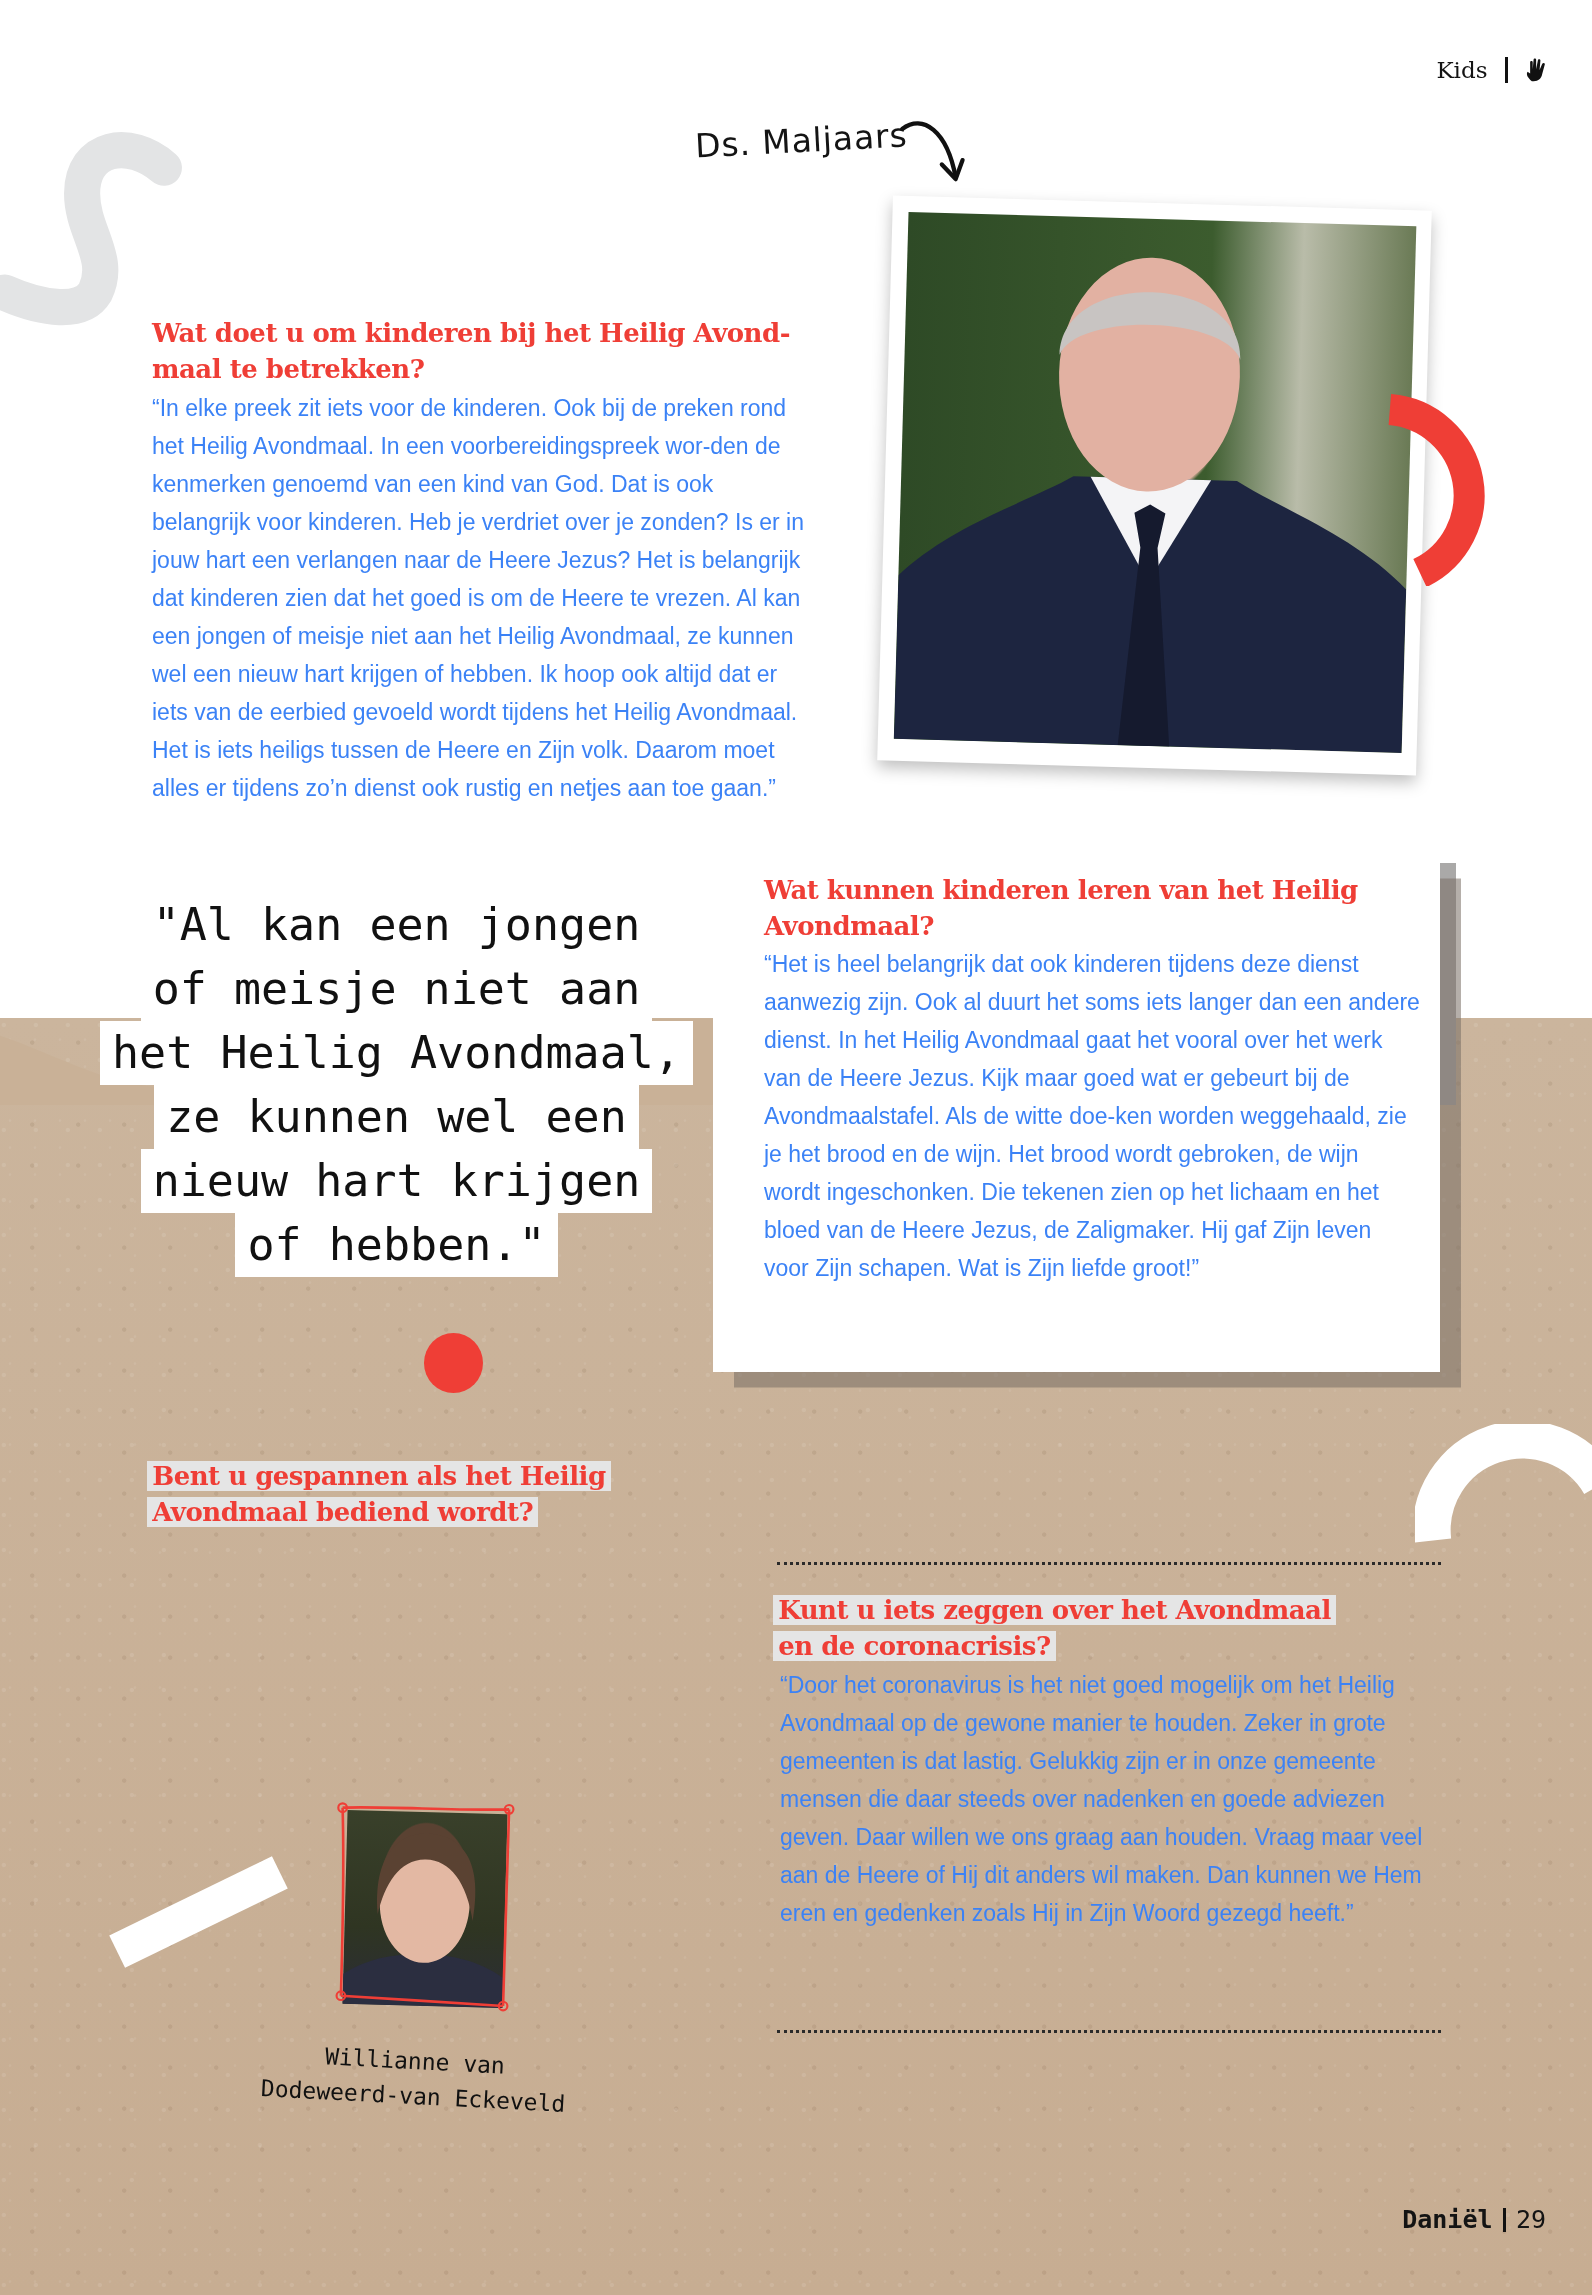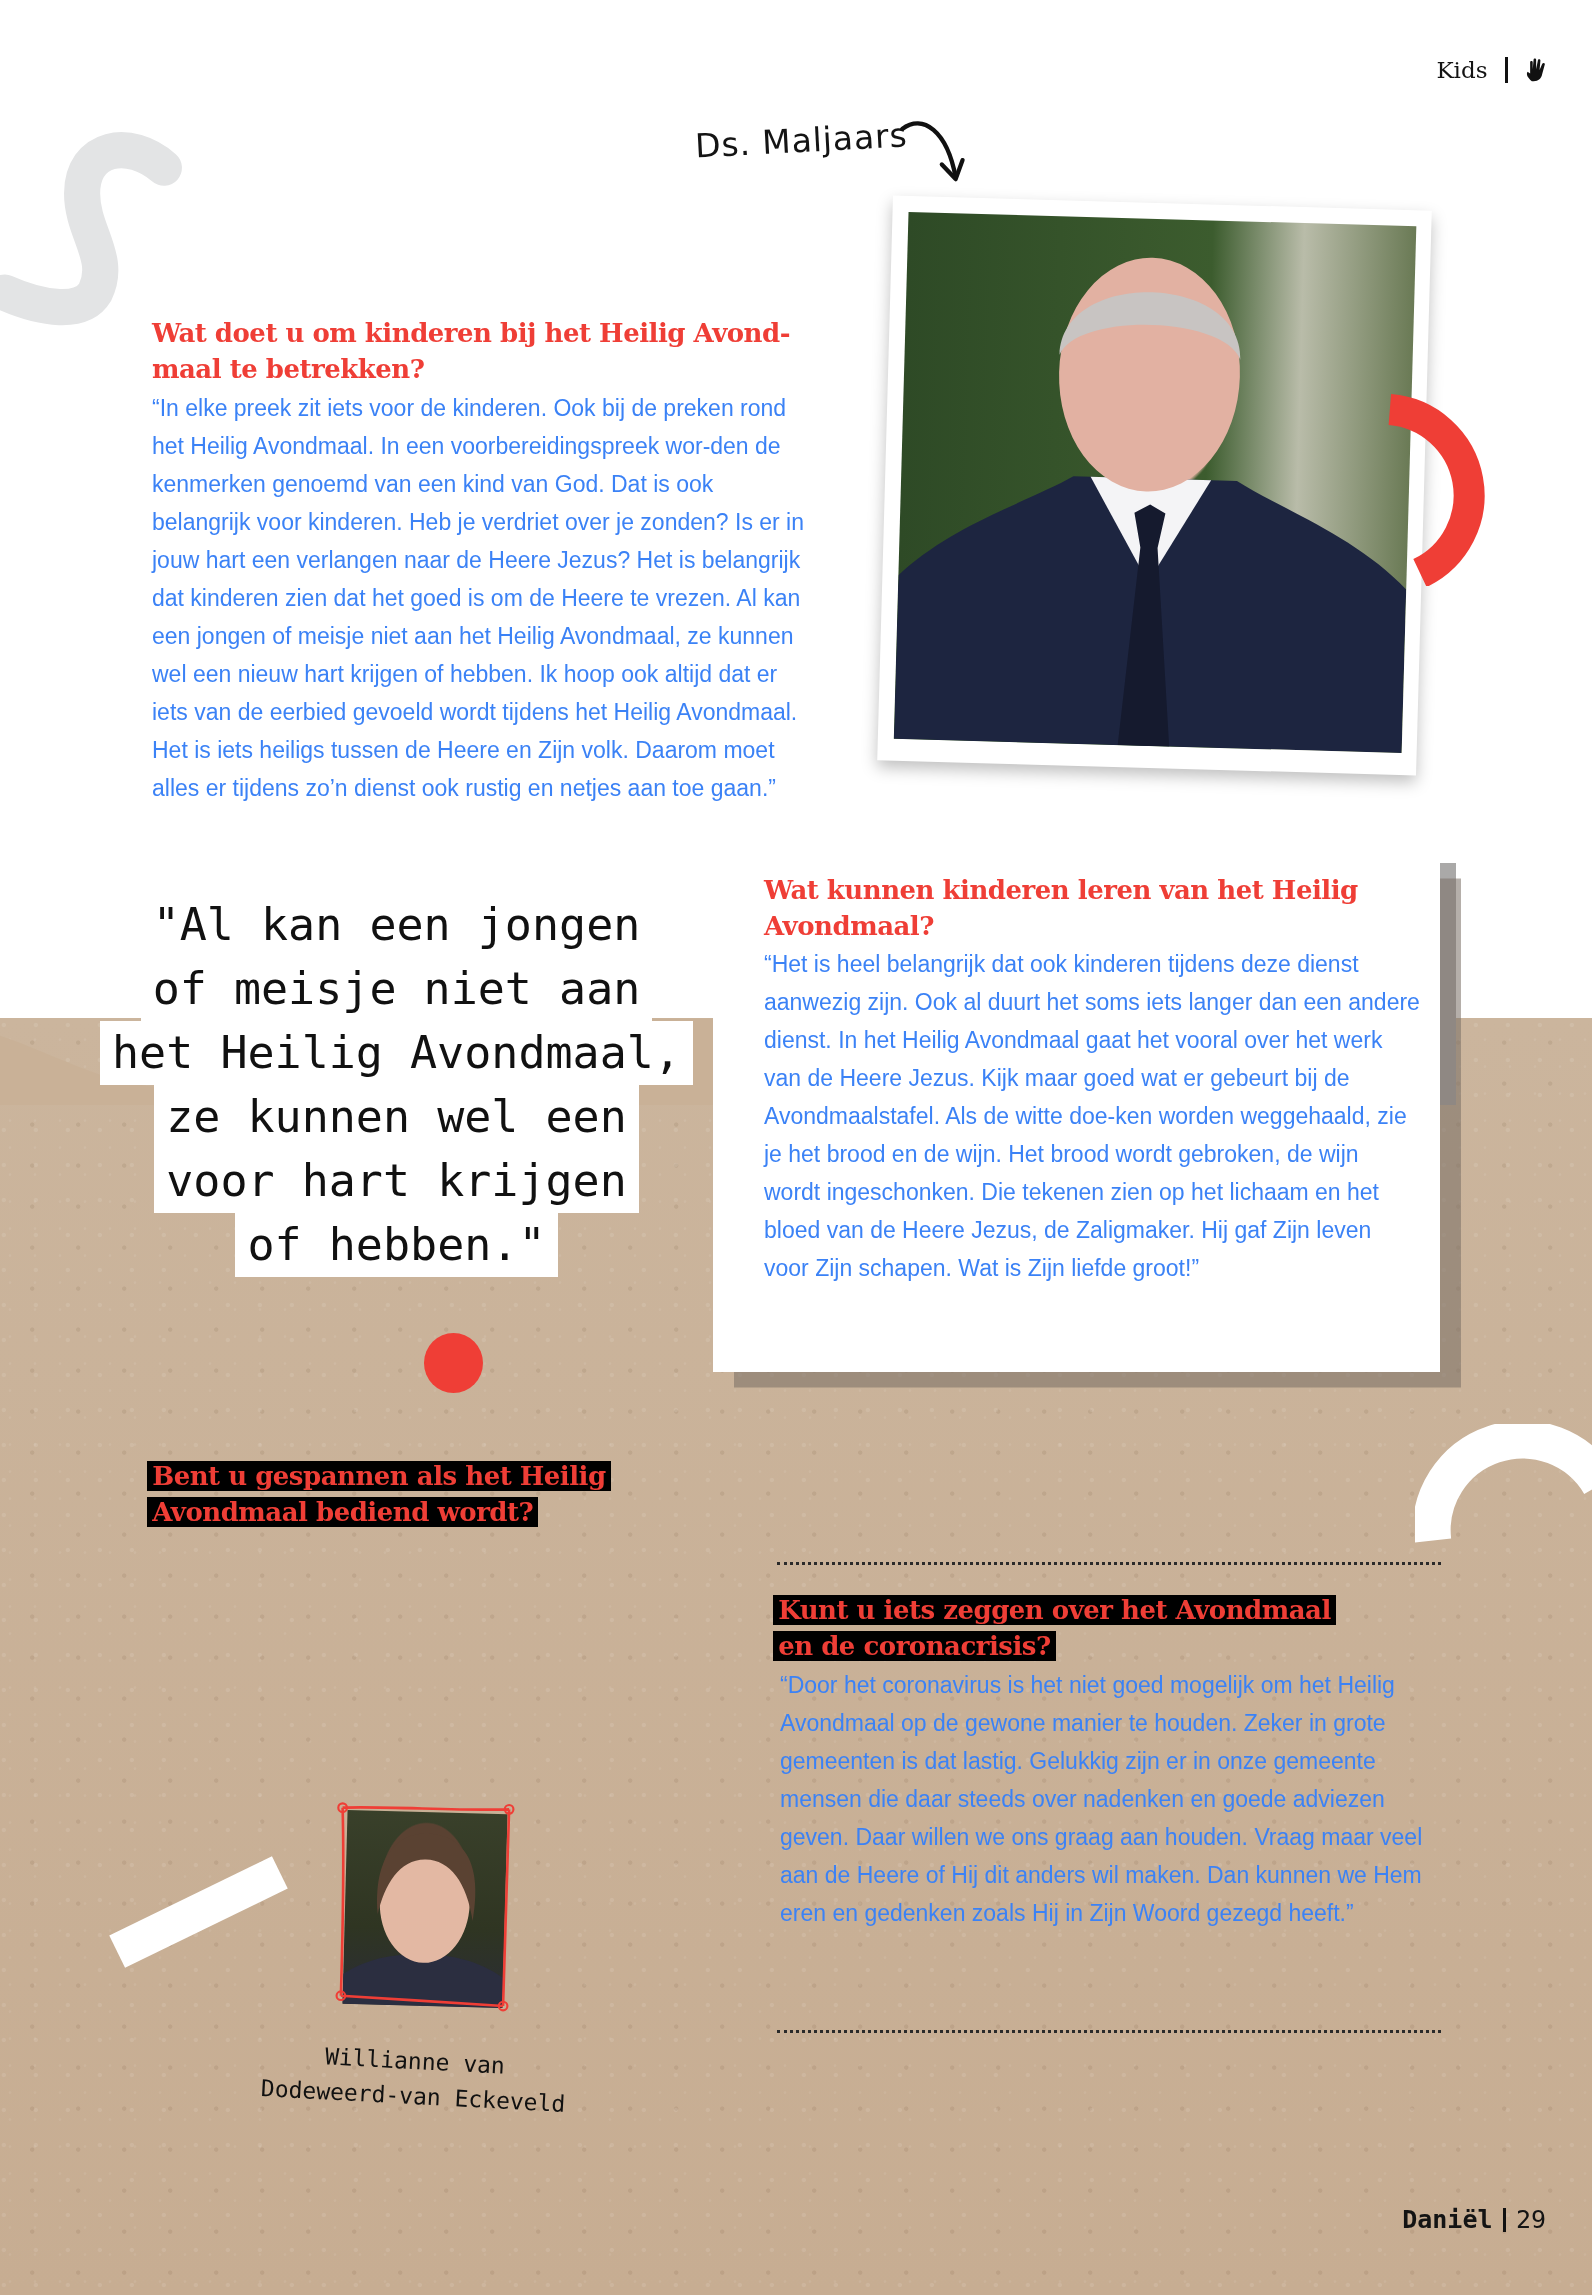--- a/index.html
+++ b/index.html
@@ -12,21 +12,21 @@
       radial-gradient(circle at 70% 60%, rgba(90,60,30,0.10) 0 1.7px, transparent 2.6px),
       radial-gradient(circle at 40% 80%, rgba(255,255,255,0.08) 0 0.9px, transparent 1.7px),
       linear-gradient(180deg, #cbb59d 0%, #c7ad92 100%);
     background-size: 32px 35px, 46px 41px, 25px 27px, 100% 100%;
   }
   .kraft-edge { position:absolute; left:0; top:984px; width:777px; height:121px; }
 
   .abs { position:absolute; }
   .question { font-family:"DejaVu Serif", serif; font-weight:bold; color:#ef3e36; font-size:26px; line-height:36px; letter-spacing:-0.5px; }
   .answer { font-family:"Liberation Sans Narrow","Liberation Sans", sans-serif; font-size:23px; line-height:38px; color:#3b82f6; font-stretch:condensed; }
-  .hl { background:#000000; padding:0 5.2px; box-decoration-break:clone; -webkit-box-decoration-break:clone; }
+  .hl { background:#e5e5e5; padding:0 5.2px; box-decoration-break:clone; -webkit-box-decoration-break:clone; }
 
   .header-kids { right:43px; top:57px; font-family:"DejaVu Serif", serif; font-weight:normal; font-size:23px; display:flex; align-items:flex-start; gap:17px; }
   .header-kids .bar { width:3.5px; height:26px; background:#111; display:inline-block; }
 
   .handwritten { font-family:"DejaVu Sans", sans-serif; font-size:33px; letter-spacing:0.9px; transform:rotate(-3deg); }
 
   .photo-frame { left:885px; top:203px; width:539px; height:565px; background:#fff; transform:rotate(1.6deg); box-shadow:0 7px 15.5px rgba(0,0,0,0.25); }
   .photo-inner { position:absolute; left:15.5px; top:15.5px; right:15.5px; bottom:21.6px; overflow:hidden;
     background: radial-gradient(ellipse at 50% 35%, #e7b7a7 0 18%, transparent 19%),
                 linear-gradient(90deg, #2e4a26 0%, #3c5c2e 60%, #b9bca9 78%, #6a7a55 100%); }
@@ -103,21 +103,21 @@
     <div class="question">Wat kunnen kinderen leren van het Heilig Avondmaal?</div>
     <div class="answer" style="margin-top:1.7px;">“Het is heel belangrijk dat ook kinderen tijdens deze dienst aanwezig zijn. Ook al duurt het soms iets langer dan een andere dienst. In het Heilig Avondmaal gaat het vooral over het werk van de Heere Jezus. Kijk maar goed wat er gebeurt bij de Avondmaalstafel. Als de witte doe-ken worden weggehaald, zie je het brood en de wijn. Het brood wordt gebroken, de wijn wordt ingeschonken. Die tekenen zien op het lichaam en het bloed van de Heere Jezus, de Zaligmaker. Hij gaf Zijn leven voor Zijn schapen. Wat is Zijn liefde groot!”</div>
   </div>
 </div>
 
 <div class="abs pullquote">
   <div><span class="ln">"Al kan een jongen</span></div>
   <div><span class="ln">of meisje niet aan</span></div>
   <div><span class="ln">het Heilig Avondmaal,</span></div>
   <div><span class="ln">ze kunnen wel een</span></div>
-  <div><span class="ln">voor hart krijgen</span></div>
+  <div><span class="ln">nieuw hart krijgen</span></div>
   <div><span class="ln">of hebben."</span></div>
 </div>
 
 <div class="abs" style="left:424px;top:1333px;width:59px;height:60px;border-radius:50%;background:#ef3e36;"></div>
 
 <div class="abs" style="left:147px;top:1458px;width:518px;">
   <div class="question">
     <div><span class="hl">Bent u gespannen als het Heilig</span></div>
     <div><span class="hl">Avondmaal bediend wordt?</span></div>
   </div>

